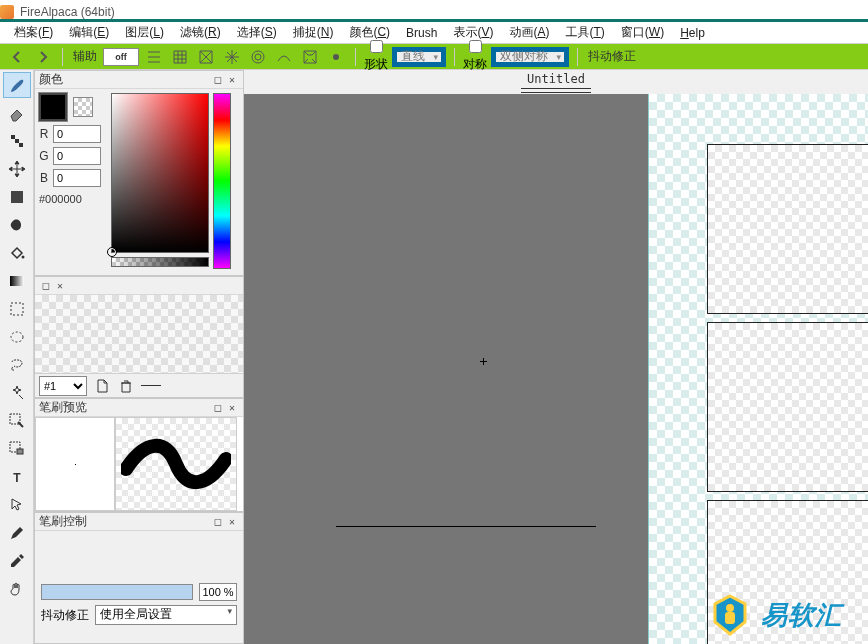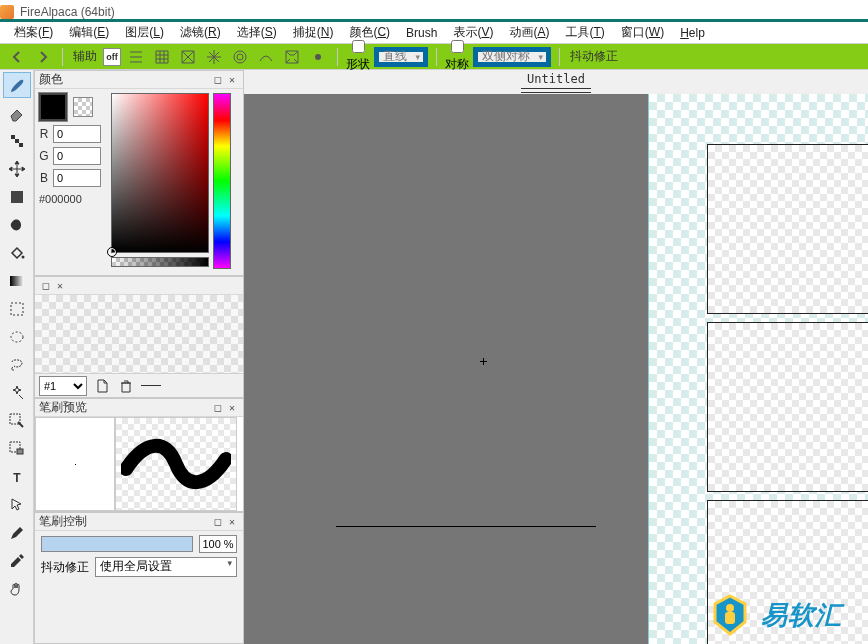--- a/index.html
+++ b/index.html
@@ -13,21 +13,21 @@
 
 .menubar { height: 22px; background: #fff; display: flex; align-items: center; padding: 0 6px; gap: 0; border-bottom: 1px solid #d0d0d0; }
 .menubar .mitem { padding: 3px 8px; cursor: default; color: #222; }
 .menubar .mitem u { text-decoration: underline; }
 
 
 .toolbar { height: 26px; background: #84cc16; border-bottom: 1px solid #d0d0d0; display: flex; align-items: center; padding: 0 6px; gap: 4px; }
 .toolbar .sep { width: 1px; height: 18px; background: #c8c8c8; margin: 0 4px; }
 .tbtn { width: 22px; height: 20px; display: flex; align-items: center; justify-content: center; border: 1px solid transparent; cursor: default; }
 .tbtn svg { width: 16px; height: 16px; }
-.off-btn { width: 18px; height: 18px; border: 1px solid #888; background: #fff; font-size: 9px; display: flex; align-items: center; justify-content: center; color: #333; font-weight: bold;}
+.off-btn { width: 36px; height: 18px; border: 1px solid #888; background: #fff; font-size: 9px; display: flex; align-items: center; justify-content: center; color: #333; font-weight: bold;}
 .tlabel { color: #333; padding: 0 2px; }
 .tcheck { display: flex; align-items: center; gap: 3px; flex-direction: column; }
 .tcheck input { width: 13px; height: 13px; }
 .tselect { height: 20px; border: 5px solid #0369a1; background: #eee; padding: 0 16px 0 4px; color: #777; position: relative; min-width: 48px; display: flex; align-items: center; }
 .tselect::after { content: "▾"; position: absolute; right: 3px; color: #888; font-size: 9px; }
 
 
 .main { display: flex; height: calc(100% - 70px); }
 .tools-col { width: 34px; background: #f0f0f0; border-right: 1px solid #d0d0d0; padding-top: 2px; display: flex; flex-direction: column; align-items: center; gap: 2px; }
 .tool { width: 28px; height: 26px; display: flex; align-items: center; justify-content: center; border: 1px solid transparent; cursor: default; }
@@ -384,21 +384,21 @@
       <div class="brushprev-body">
         <div class="bp-left"></div>
         <div class="bp-right">
           <svg viewBox="0 0 110 60">
               <path d="M5 35 C 25 5, 45 5, 55 30 S 85 55, 105 25" fill="none" stroke="#000" stroke-width="14" stroke-linecap="round"></path>
             </svg>
         </div>
       </div>
     </div>
 
-    <div class="panel" style="flex:1;">
+    <div class="panel" style="flex:1;gap:48px;">
       <div class="panel-head">
         <span class="pt">笔刷控制</span>
         <span class="pbtn">◻</span>
         <span class="pbtn cx">✕</span>
       </div>
       <div class="bc-body">
         <div class="bc-row">
           <div class="bc-slider" style="--pct:100%"></div>
           <div class="bc-val">100 %</div>
         </div>

